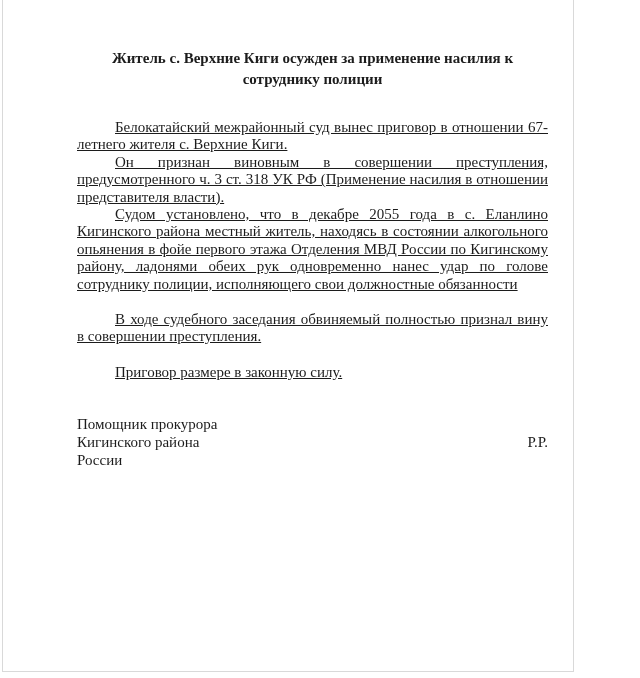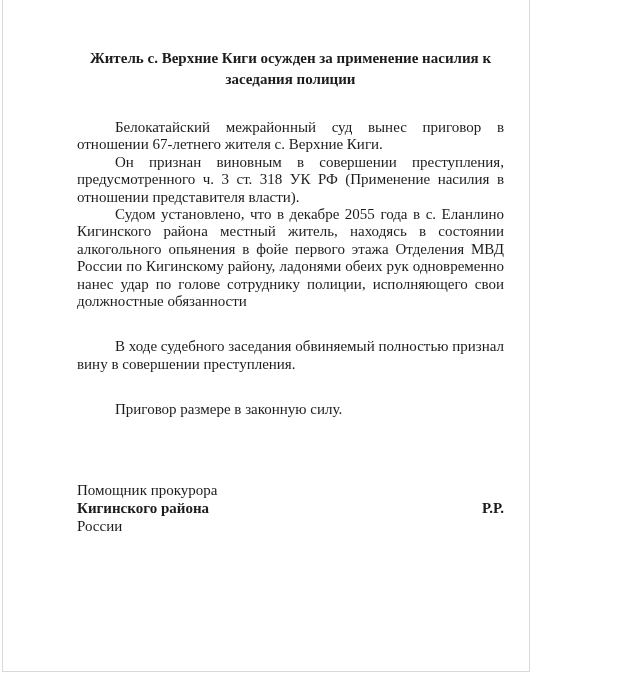--- a/index.html
+++ b/index.html
@@ -10,21 +10,21 @@
   }
   .viewport {
     position: relative;
     width: 640px; height: 678px;
     background: #ffffff;
     overflow: hidden;
   }
   .sheet {
     position: absolute;
     left: 2px; top: 0;
-    width: 528px; height: 672px;
+    width: 572px; height: 672px;
     background: #ffffff;
     border-left: 1px solid #d9d9d9;
     border-right: 1px solid #d9d9d9;
     border-bottom: 1px solid #d9d9d9;
   }
   .content {
     padding: 0 25px 0 74px; 
     color: #1c1c1c;
   }
   .doc-title {
@@ -34,44 +34,44 @@
     font-weight: bold;
     font-size: 15px;
     line-height: 21px;
   }
   .doc-title span { display: block; }
   .body-text p {
     font-size: 15px;
     line-height: 17.4px;
     text-align: justify;
     text-indent: 38px;
+    text-decoration: underline;
   }
-  .body-text p.gap { margin-top: 28px; }
+  .body-text p.gap { margin-top: 18px; }
   .signature {
-    margin-top: 62px;
+    margin-top: 34px;
     font-size: 15px;
     line-height: 18px;
   }
   .signature .sig-row {
     display: flex;
     justify-content: space-between;
     align-items: baseline;
-    font-weight: bold;
   }
 </style>
 </head>
 <body>
 
 <div class="viewport">
   <div class="sheet">
     <div class="content">
 
       <div class="doc-title">
         <span>Житель с. Верхние Киги осужден за применение насилия к</span>
-        <span>заседания полиции</span>
+        <span>сотруднику полиции</span>
       </div>
 
       <div class="body-text">
         <p>Белокатайский межрайонный суд вынес приговор в отношении 67-летнего жителя с. Верхние Киги.</p>
         <p>Он признан виновным в совершении преступления, предусмотренного ч. 3 ст. 318 УК РФ (Применение насилия в отношении представителя власти).</p>
         <p>Судом установлено, что в декабре 2055 года в с. Еланлино Кигинского района местный житель, находясь в состоянии алкогольного опьянения в фойе первого этажа Отделения МВД России по Кигинскому району, ладонями обеих рук одновременно нанес удар по голове сотруднику полиции, исполняющего свои должностные обязанности</p>
         <p class="gap">В ходе судебного заседания обвиняемый полностью признал вину в совершении преступления.</p>
         <p class="gap">Приговор размере в законную силу.</p>
       </div>
 

